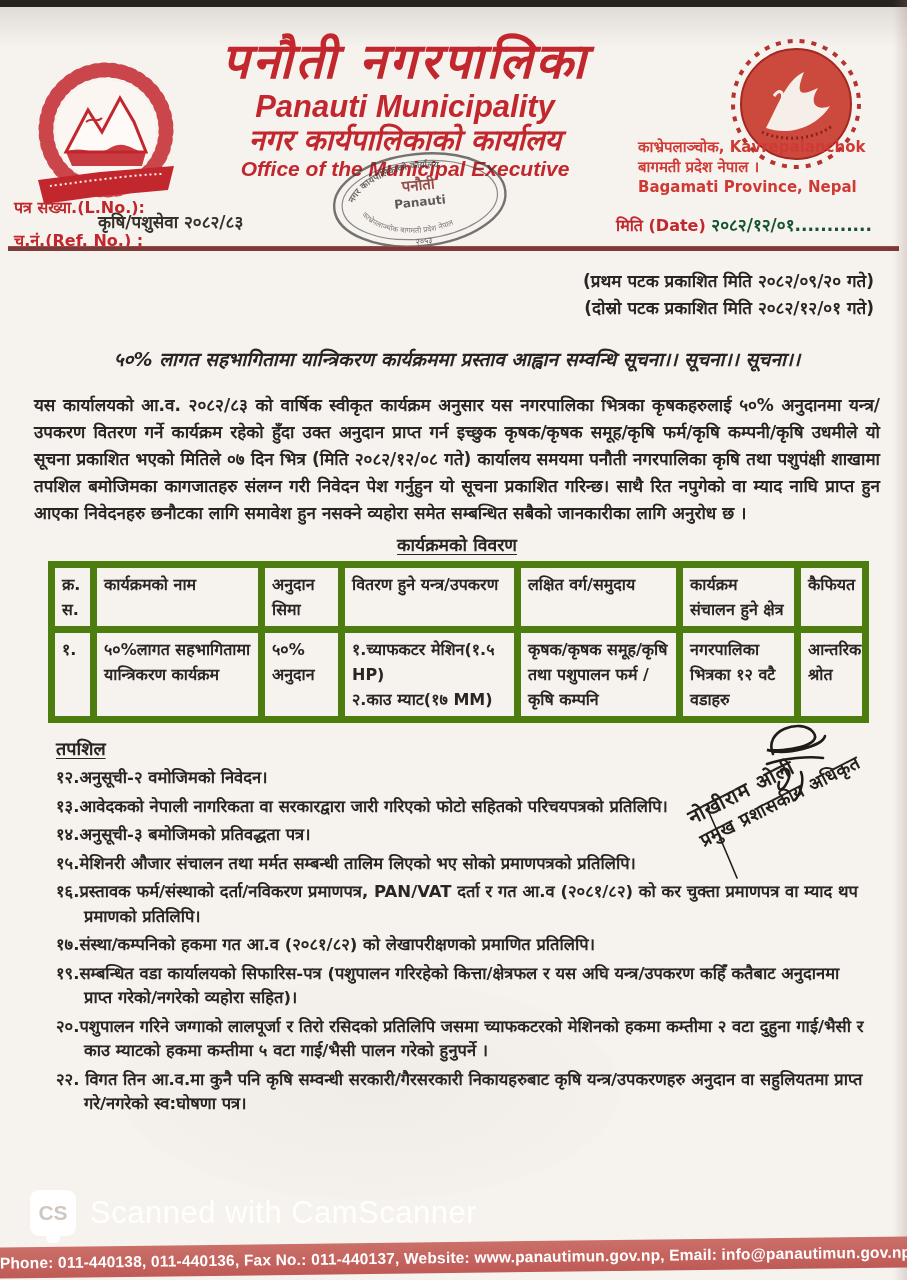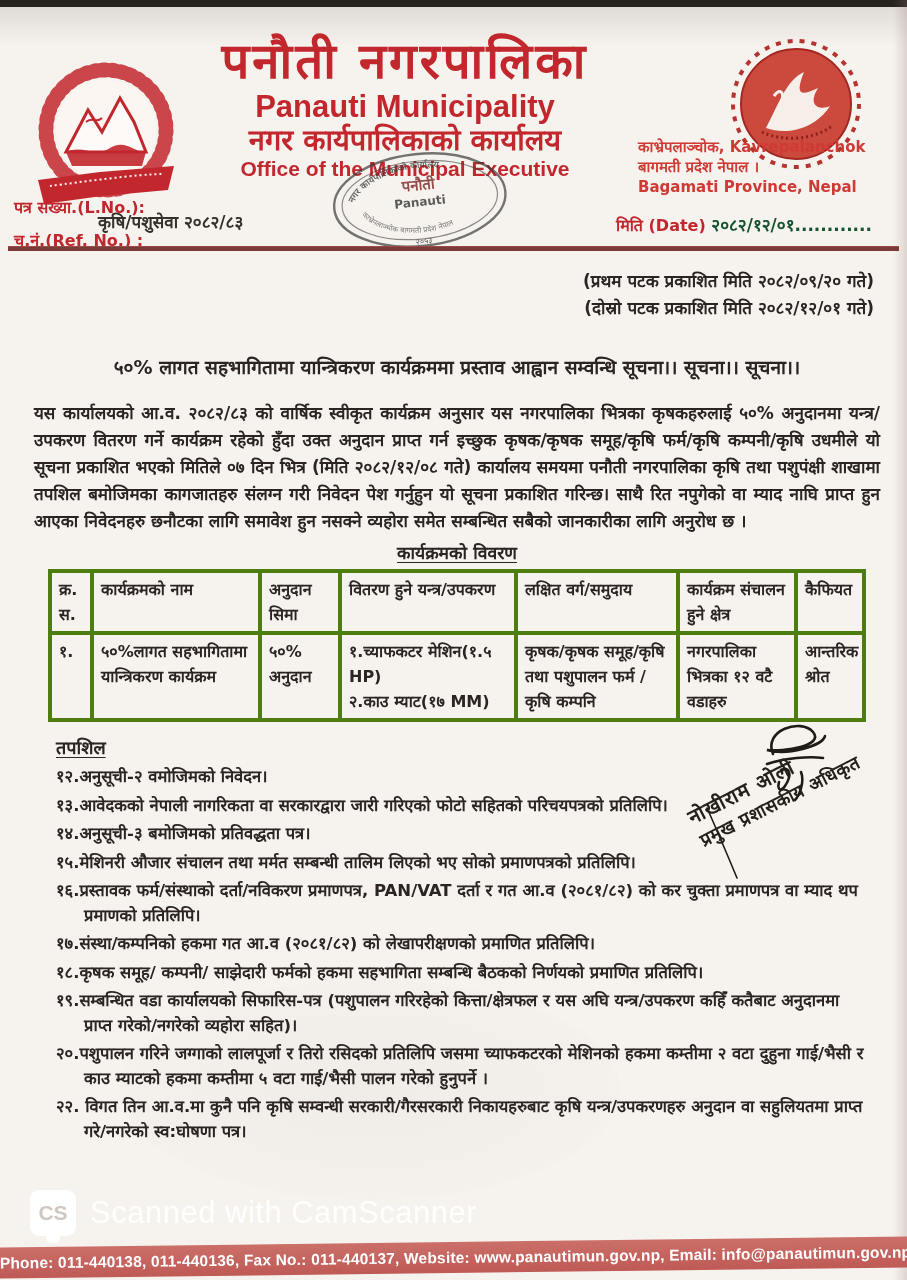--- a/index.html
+++ b/index.html
@@ -14,21 +14,21 @@
   .shade.top-grad { top:7px; left:0; right:0; height:40px;
     background:linear-gradient(180deg, rgba(120,110,105,0.18), rgba(120,110,105,0)); }
   .shade.right-edge { top:0; right:0; bottom:0; width:14px;
     background:linear-gradient(270deg, rgba(150,120,115,0.25), rgba(150,120,115,0)); }
   .shade.blotch { left:120px; top:980px; width:500px; height:220px; border-radius:50%;
     background:radial-gradient(ellipse, rgba(160,140,130,0.07), rgba(160,140,130,0)); }
 
   
   .emblem-left { position:absolute; left:30px; top:48px; }
   .emblem-right { position:absolute; left:726px; top:36px; }
-  .head-center { position:absolute; left:160px; top:34px; width:490px; text-align:center; color:#c2272d; }
+  .head-center { position:absolute; left:160px; top:34px; width:490px; text-align:center; color:#c2272d;font-style:italic; }
   .title-np { font-size:49px; font-weight:700; letter-spacing:3px; line-height:56px; }
   .title-en { font-size:31px; font-weight:700; line-height:34px; font-family:"Liberation Sans",sans-serif; }
   .sub-np   { font-size:29px; font-weight:700; line-height:33px; }
   .sub-en   { font-size:21px; font-weight:700; line-height:24px; font-family:"Liberation Sans",sans-serif; }
   .address { position:absolute; left:638px; top:137px; color:#cf3a35; font-size:15px; font-weight:700; line-height:20px; }
 
   .stamp-wrap { position:absolute; left:328px; top:148px; transform:rotate(-6deg); opacity:0.82; }
 
   .lno   { position:absolute; left:14px;  top:196px; color:#c2272d; font-size:16px; font-weight:700; }
   .lno-value { position:absolute; left:98px; top:210px; color:#353029; font-size:17px; font-weight:700; }
@@ -36,28 +36,28 @@
   .date-block { position:absolute; left:616px; top:213px; font-size:16px; font-weight:700; }
   .date-label { color:#c2272d; }
   .date-value { color:#14532d; font-size:17px; }
   .header-rule { position:absolute; left:8px; right:8px; top:246px; height:4px;
     border-top:1px solid #9a4a48; background:#7c3a38; }
 
   
   .content { position:absolute; left:34px; top:268px; width:846px; }
 
   .pub-lines { text-align:right; font-size:17px; font-weight:700; line-height:27px; padding-right:6px; }
-  .notice-title { text-align:center; font-size:19px; font-weight:700; margin-top:32px; }
+  .notice-title { text-align:center; font-size:19px; font-weight:700; margin-top:24px;font-style:italic; }
   .body-par { margin-top:20px; font-size:17px; font-weight:600; line-height:27px; text-align:justify; }
 
   .table-title { text-align:center; margin-top:5px; font-size:17.5px; font-weight:700;
     text-decoration:underline; text-underline-offset:3px; }
   table.program { border-collapse:collapse; margin:5px 0 0 14px; width:814px;
     border:2px solid #2b2422; table-layout:fixed; }
-  table.program td { border:4px solid #4d7c0f; font-size:16px; font-weight:700;
+  table.program td { border:7px solid #4d7c0f; font-size:16px; font-weight:700;
     padding:4px 7px; vertical-align:top; line-height:25px; }
 
   .details-head { margin:13px 0 0 22px; font-size:18px; font-weight:700;
     text-decoration:underline; text-underline-offset:3px; }
   .req-list { margin:6px 12px 0 22px; }
   .req-item { font-size:16.5px; font-weight:700; line-height:24.5px;
     margin-bottom:4px; padding-left:28px; text-indent:-28px; }
 
   
   .sig-block { position:absolute; left:655px; top:712px; width:250px; height:190px; z-index:3; }
@@ -209,21 +209,20 @@
 
     <div class="details-head">तपशिल</div>
 
     <div class="req-list">
       <div class="req-item">१२.अनुसूची-२ वमोजिमको निवेदन।</div>
       <div class="req-item">१३.आवेदकको नेपाली नागरिकता वा सरकारद्वारा जारी गरिएको फोटो सहितको परिचयपत्रको प्रतिलिपि।</div>
       <div class="req-item">१४.अनुसूची-३ बमोजिमको प्रतिवद्धता पत्र।</div>
       <div class="req-item">१५.मेशिनरी औजार संचालन तथा मर्मत सम्बन्धी तालिम लिएको भए सोको प्रमाणपत्रको प्रतिलिपि।</div>
       <div class="req-item">१६.प्रस्तावक फर्म/संस्थाको दर्ता/नविकरण प्रमाणपत्र, PAN/VAT दर्ता र गत आ.व (२०८१/८२) को कर चुक्ता प्रमाणपत्र वा म्याद थप प्रमाणको प्रतिलिपि।</div>
       <div class="req-item">१७.संस्था/कम्पनिको हकमा गत आ.व (२०८१/८२) को लेखापरीक्षणको प्रमाणित प्रतिलिपि।</div>
-      <div class="req-item">१८.कृषक समूह/ कम्पनी/ साझेदारी फर्मको हकमा सहभागिता सम्बन्धि बैठकको निर्णयको प्रमाणित प्रतिलिपि।</div>
       <div class="req-item">१९.सम्बन्धित वडा कार्यालयको सिफारिस-पत्र (पशुपालन गरिरहेको कित्ता/क्षेत्रफल र यस अघि यन्त्र/उपकरण कहिँ कतैबाट अनुदानमा प्राप्त गरेको/नगरेको व्यहोरा सहित)।</div>
       <div class="req-item">२०.पशुपालन गरिने जग्गाको लालपूर्जा र तिरो रसिदको प्रतिलिपि जसमा च्याफकटरको मेशिनको हकमा कम्तीमा २ वटा दुहुना गाई/भैसी र काउ म्याटको हकमा कम्तीमा ५ वटा गाई/भैसी पालन गरेको हुनुपर्ने ।</div>
       <div class="req-item">२२. विगत तिन आ.व.मा कुनै पनि कृषि सम्वन्धी सरकारी/गैरसरकारी निकायहरुबाट कृषि यन्त्र/उपकरणहरु अनुदान वा सहुलियतमा प्राप्त गरे/नगरेको स्व:घोषणा पत्र।</div>
     </div>
   </div>
 
   <div class="sig-block">
     <svg class="sig-svg" width="250" height="190" viewBox="0 0 250 190">
       <g fill="none" stroke="#1f1b17" stroke-width="2.6" stroke-linecap="round">
         <path d="M118,42 C108,18 146,6 158,20 C170,34 128,40 112,38 C132,44 168,34 170,24"></path>

